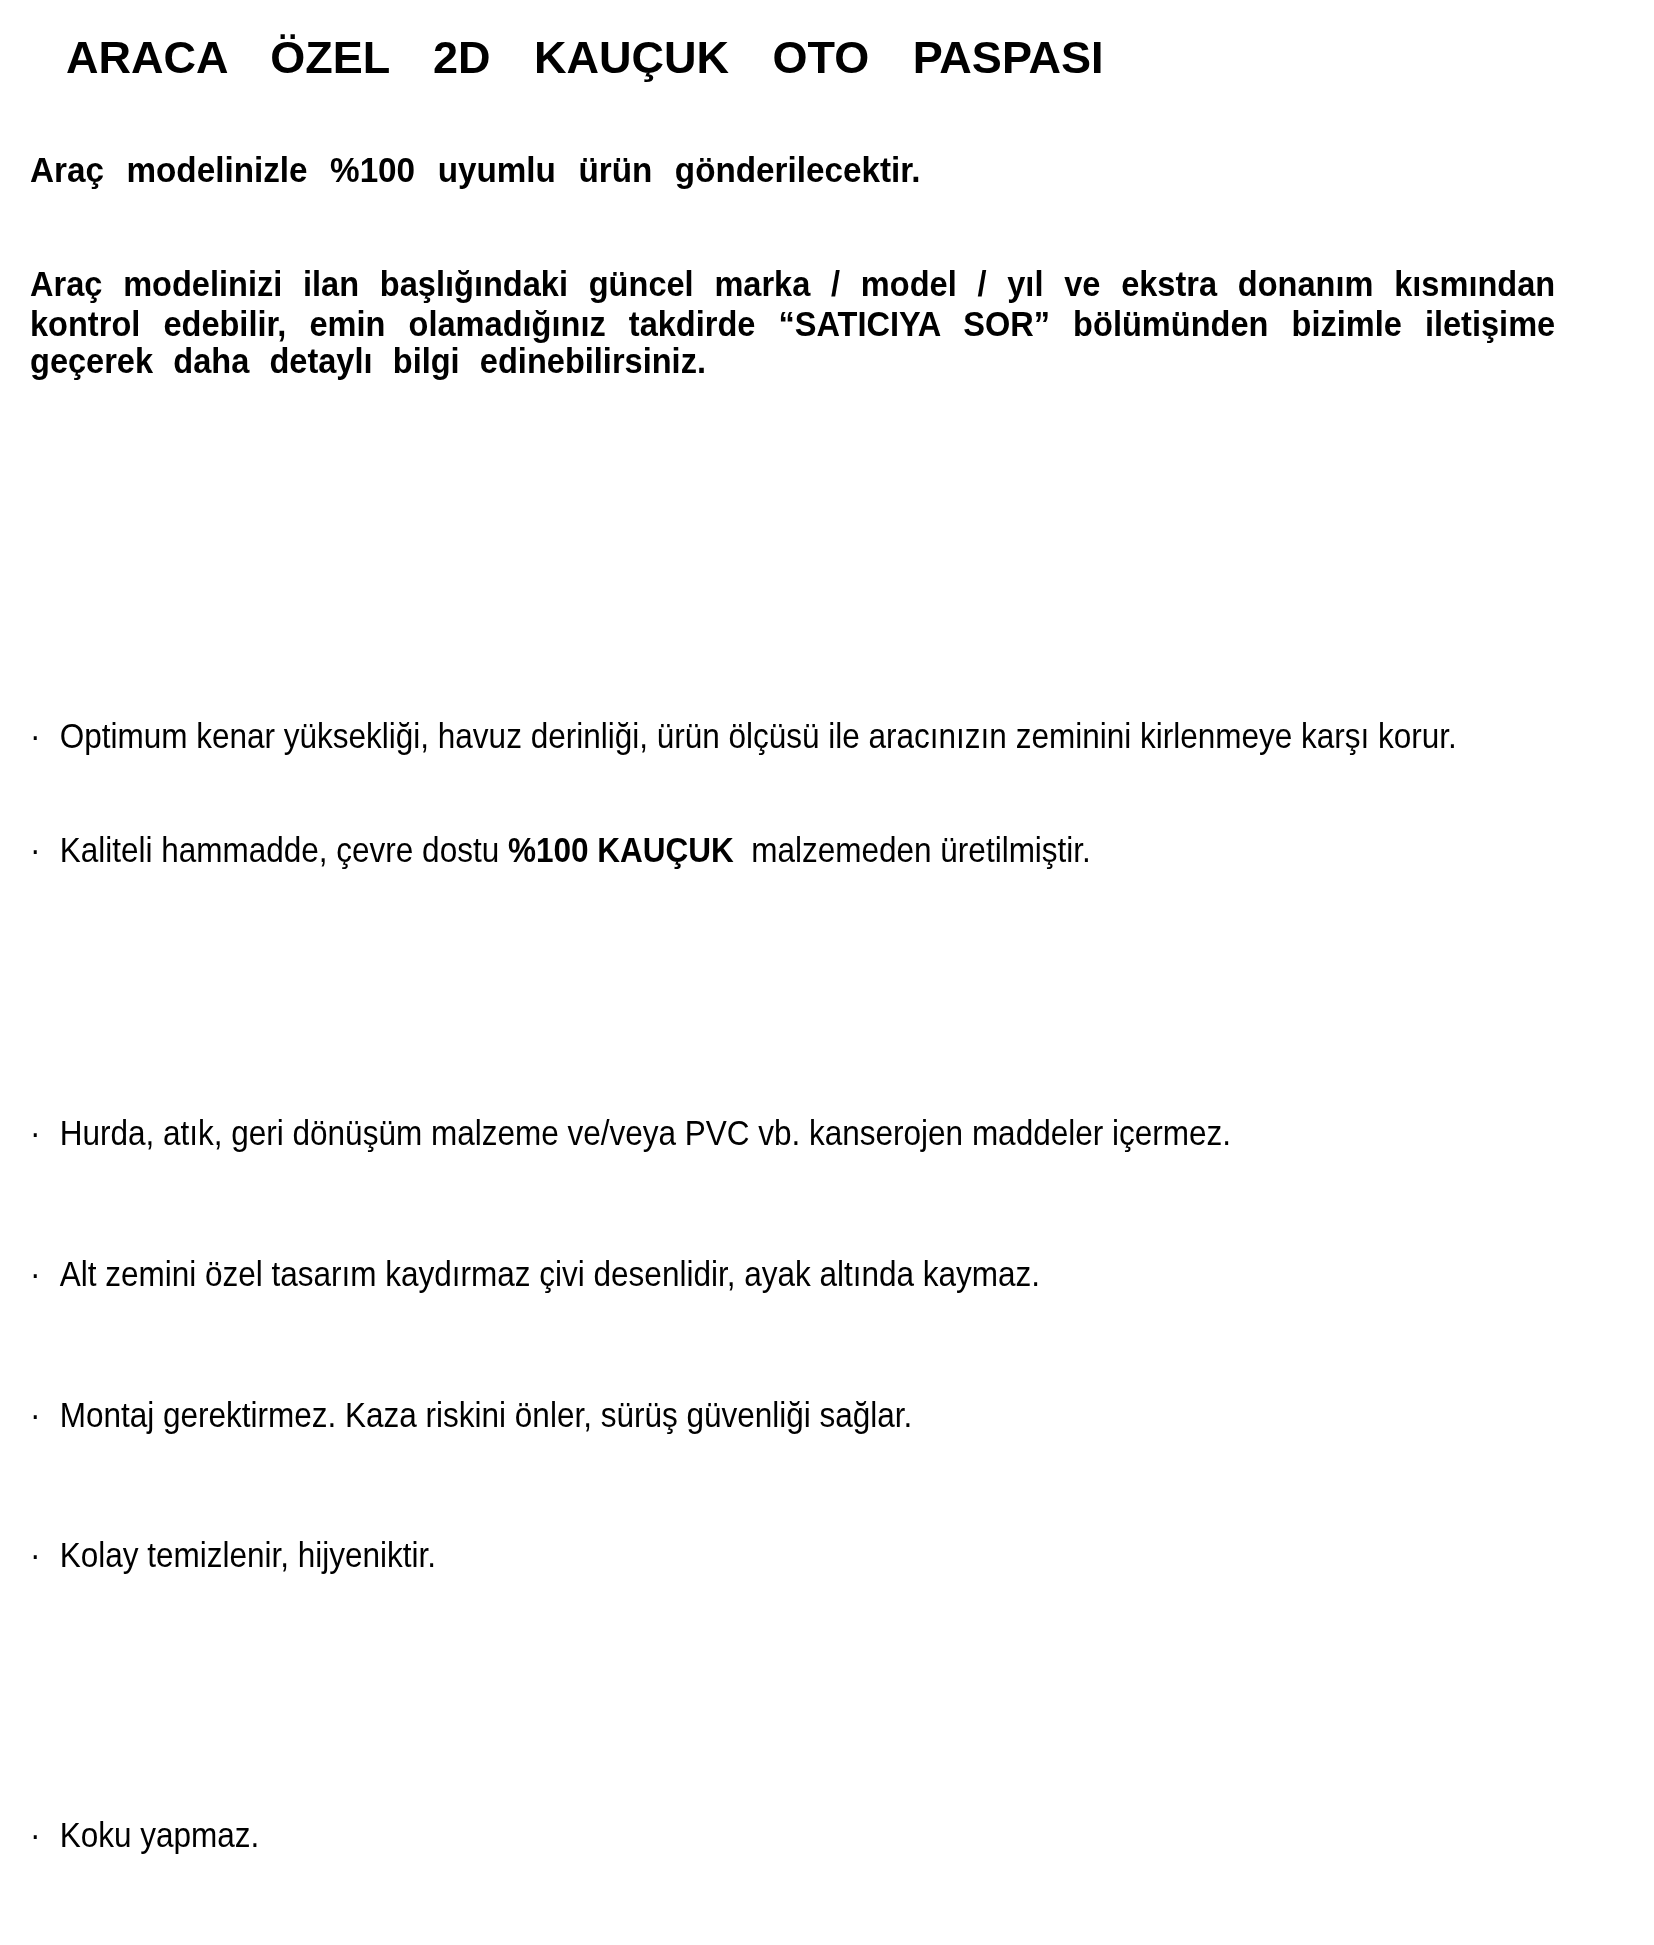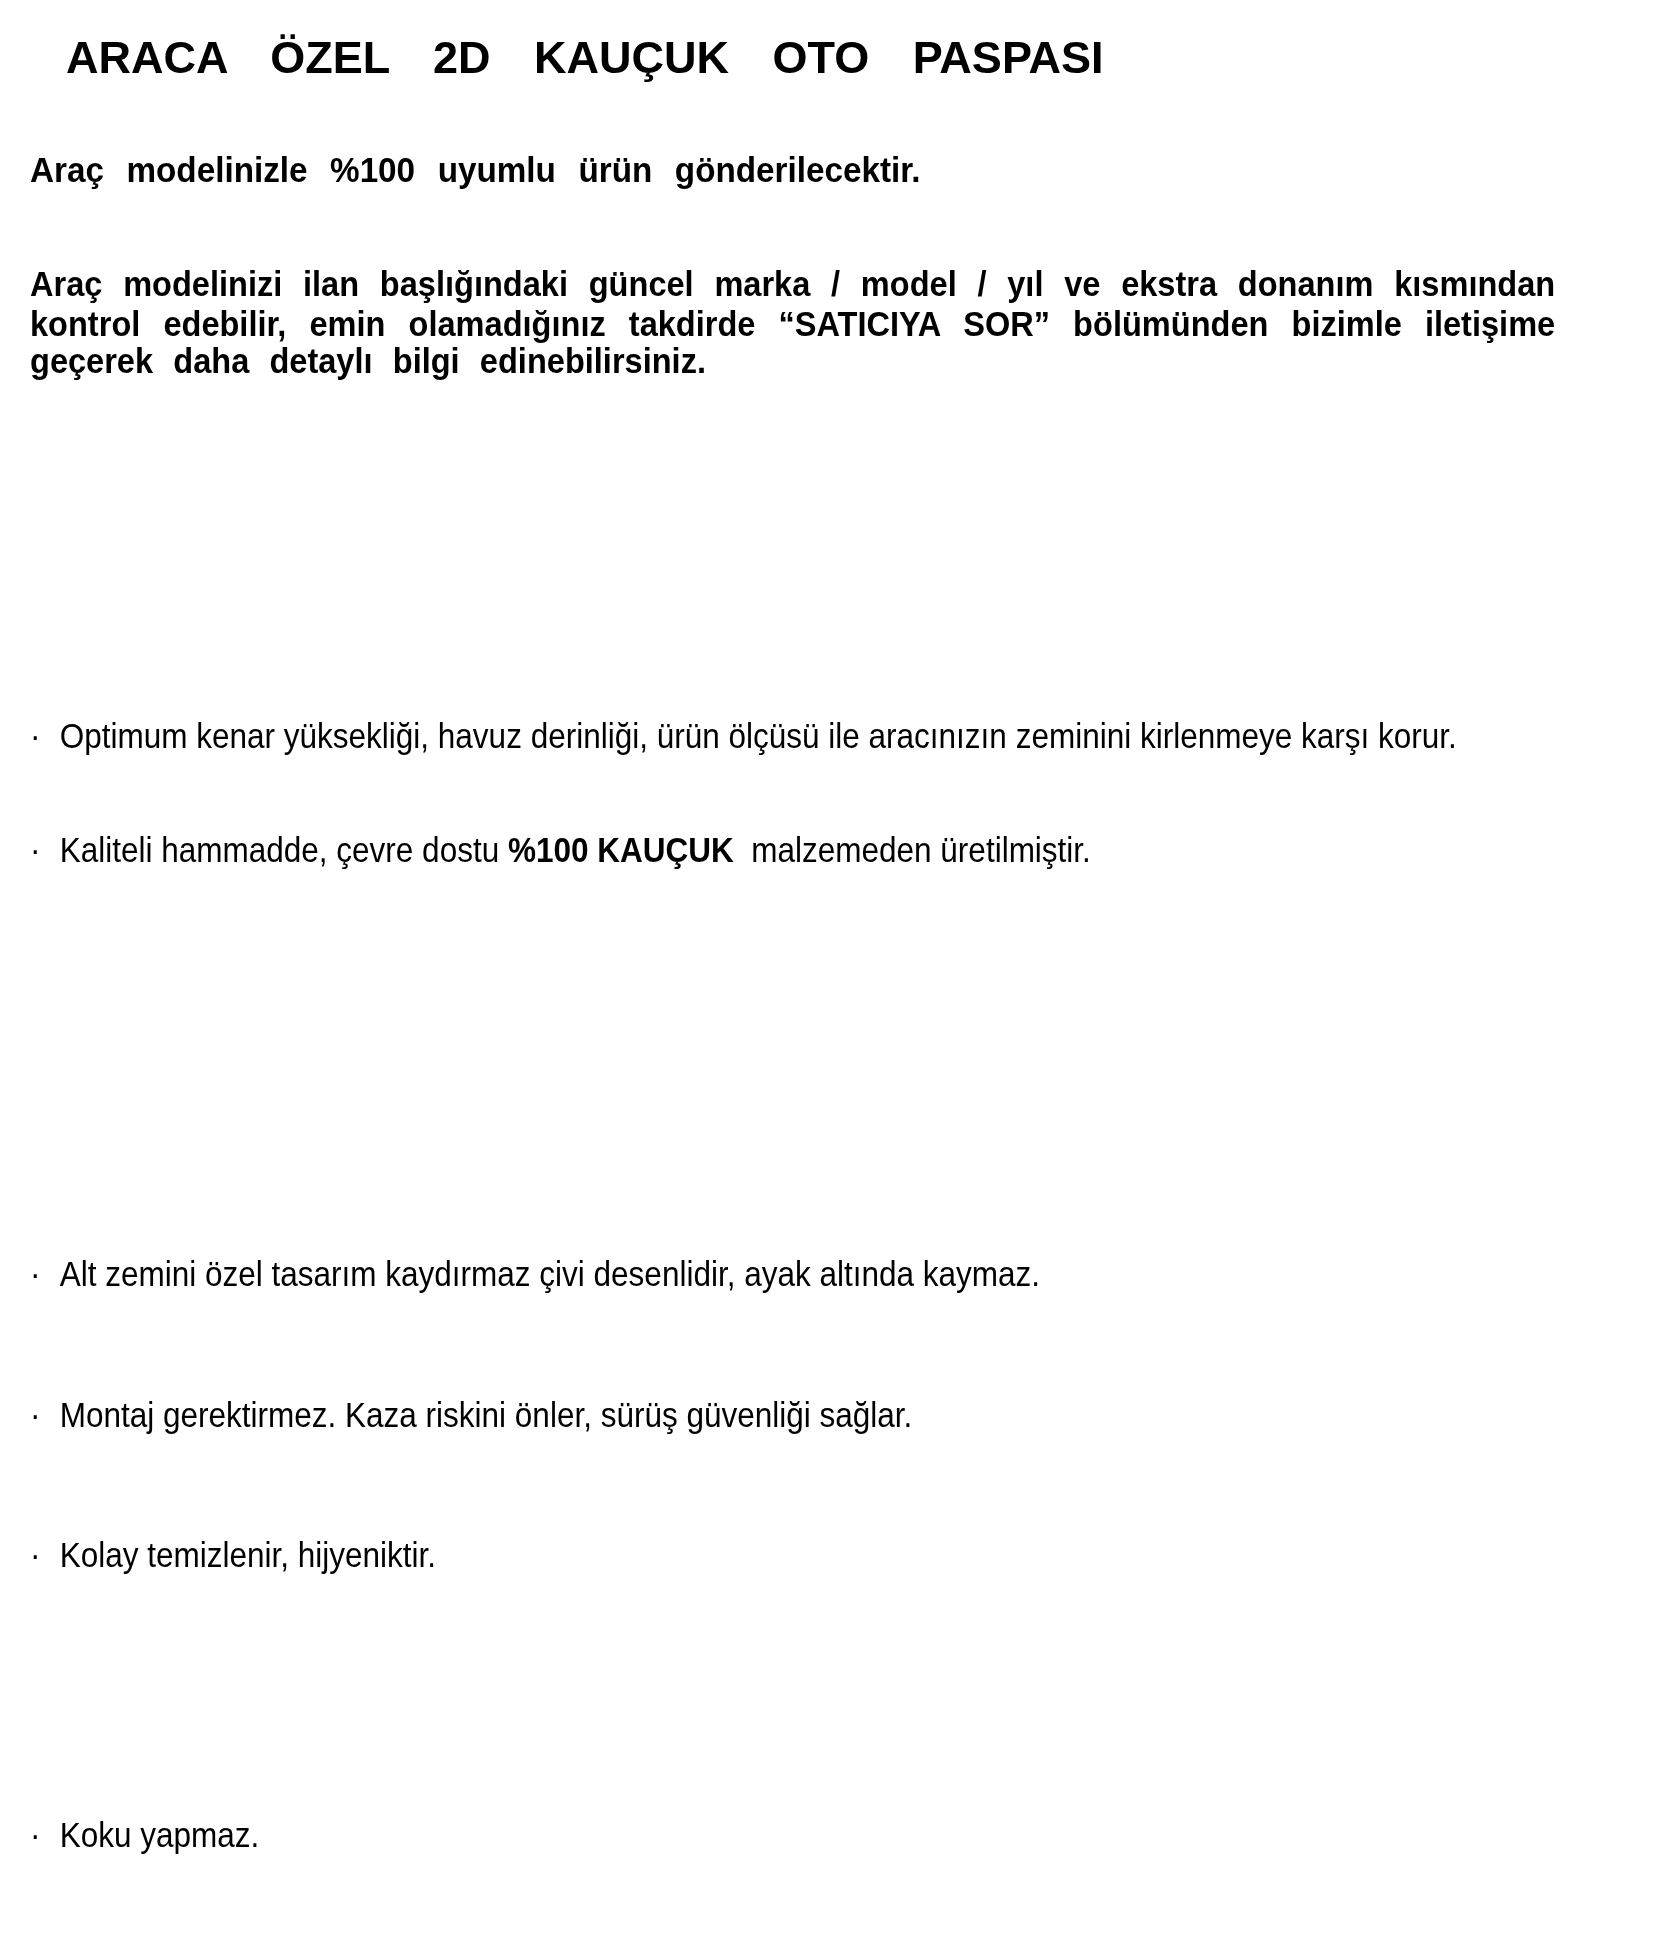--- a/index.html
+++ b/index.html
@@ -87,20 +87,23 @@
 
   <div class="bullet" style="top:714px">
     <span class="squeeze"><span class="marker">·</span><span>Optimum kenar yüksekliği, havuz derinliği, ürün ölçüsü ile aracınızın zeminini kirlenmeye karşı korur.</span></span>
   </div>
 
   <div class="bullet" style="top:828px">
     <span class="squeeze"><span class="marker">·</span><span><span>Kaliteli hammadde, çevre dostu </span><span class="b">%100 KAUÇUK</span><span>  malzemeden üretilmiştir.</span></span></span>
   </div>
 
 
+  <div class="bullet" style="top:1111px">
+    <span class="squeeze"><span class="marker">·</span><span>Hurda, atık, geri dönüşüm malzeme ve/veya PVC vb. kanserojen maddeler içermez.</span></span>
+  </div>
 
   <div class="bullet" style="top:1252px">
     <span class="squeeze"><span class="marker">·</span><span>Alt zemini özel tasarım kaydırmaz çivi desenlidir, ayak altında kaymaz.</span></span>
   </div>
 
   <div class="bullet" style="top:1393px">
     <span class="squeeze"><span class="marker">·</span><span>Montaj gerektirmez. Kaza riskini önler, sürüş güvenliği sağlar.</span></span>
   </div>
 
   <div class="bullet" style="top:1533px">

